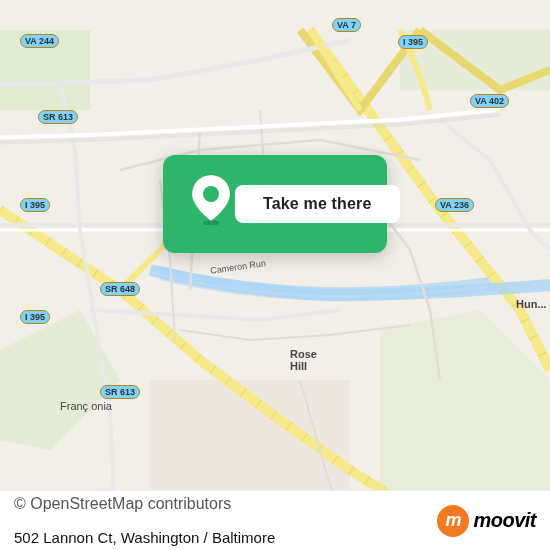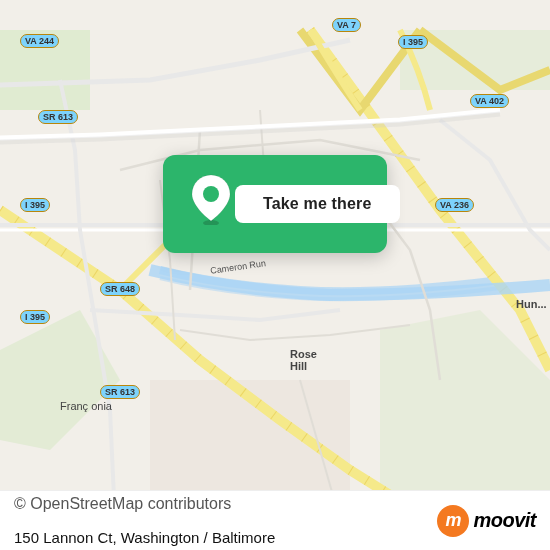--- a/index.html
+++ b/index.html
@@ -242,20 +242,20 @@
         <circle cx="24" cy="21" r="8" fill="#2cb56b"></circle>
       </svg>
     </div>
 
     <button class="take-me-there-btn">Take me there</button>
   </div>
 
   <div class="bottom-bar">
     <div class="bottom-left">
       <span class="attribution">© OpenStreetMap contributors</span>
-      <span class="address">150 Lannon Ct, Washington / Baltimore</span>
+      <span class="address">502 Lannon Ct, Washington / Baltimore</span>
     </div>
     <div class="moovit-logo">
       <div class="moovit-m">m</div>
       <span class="moovit-text">moovit</span>
     </div>
   </div>
 </div>
 
 </body></html>

